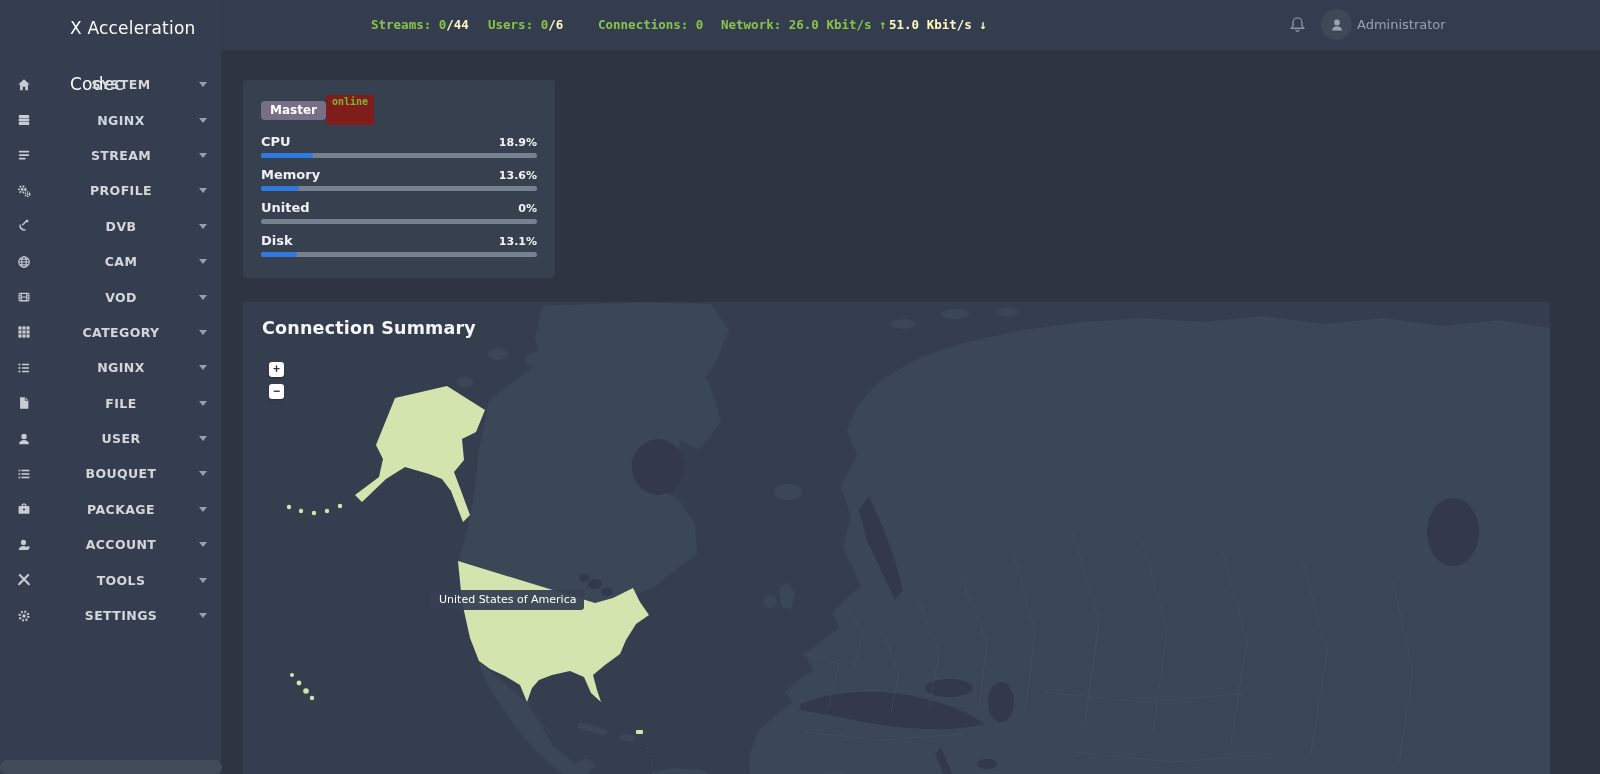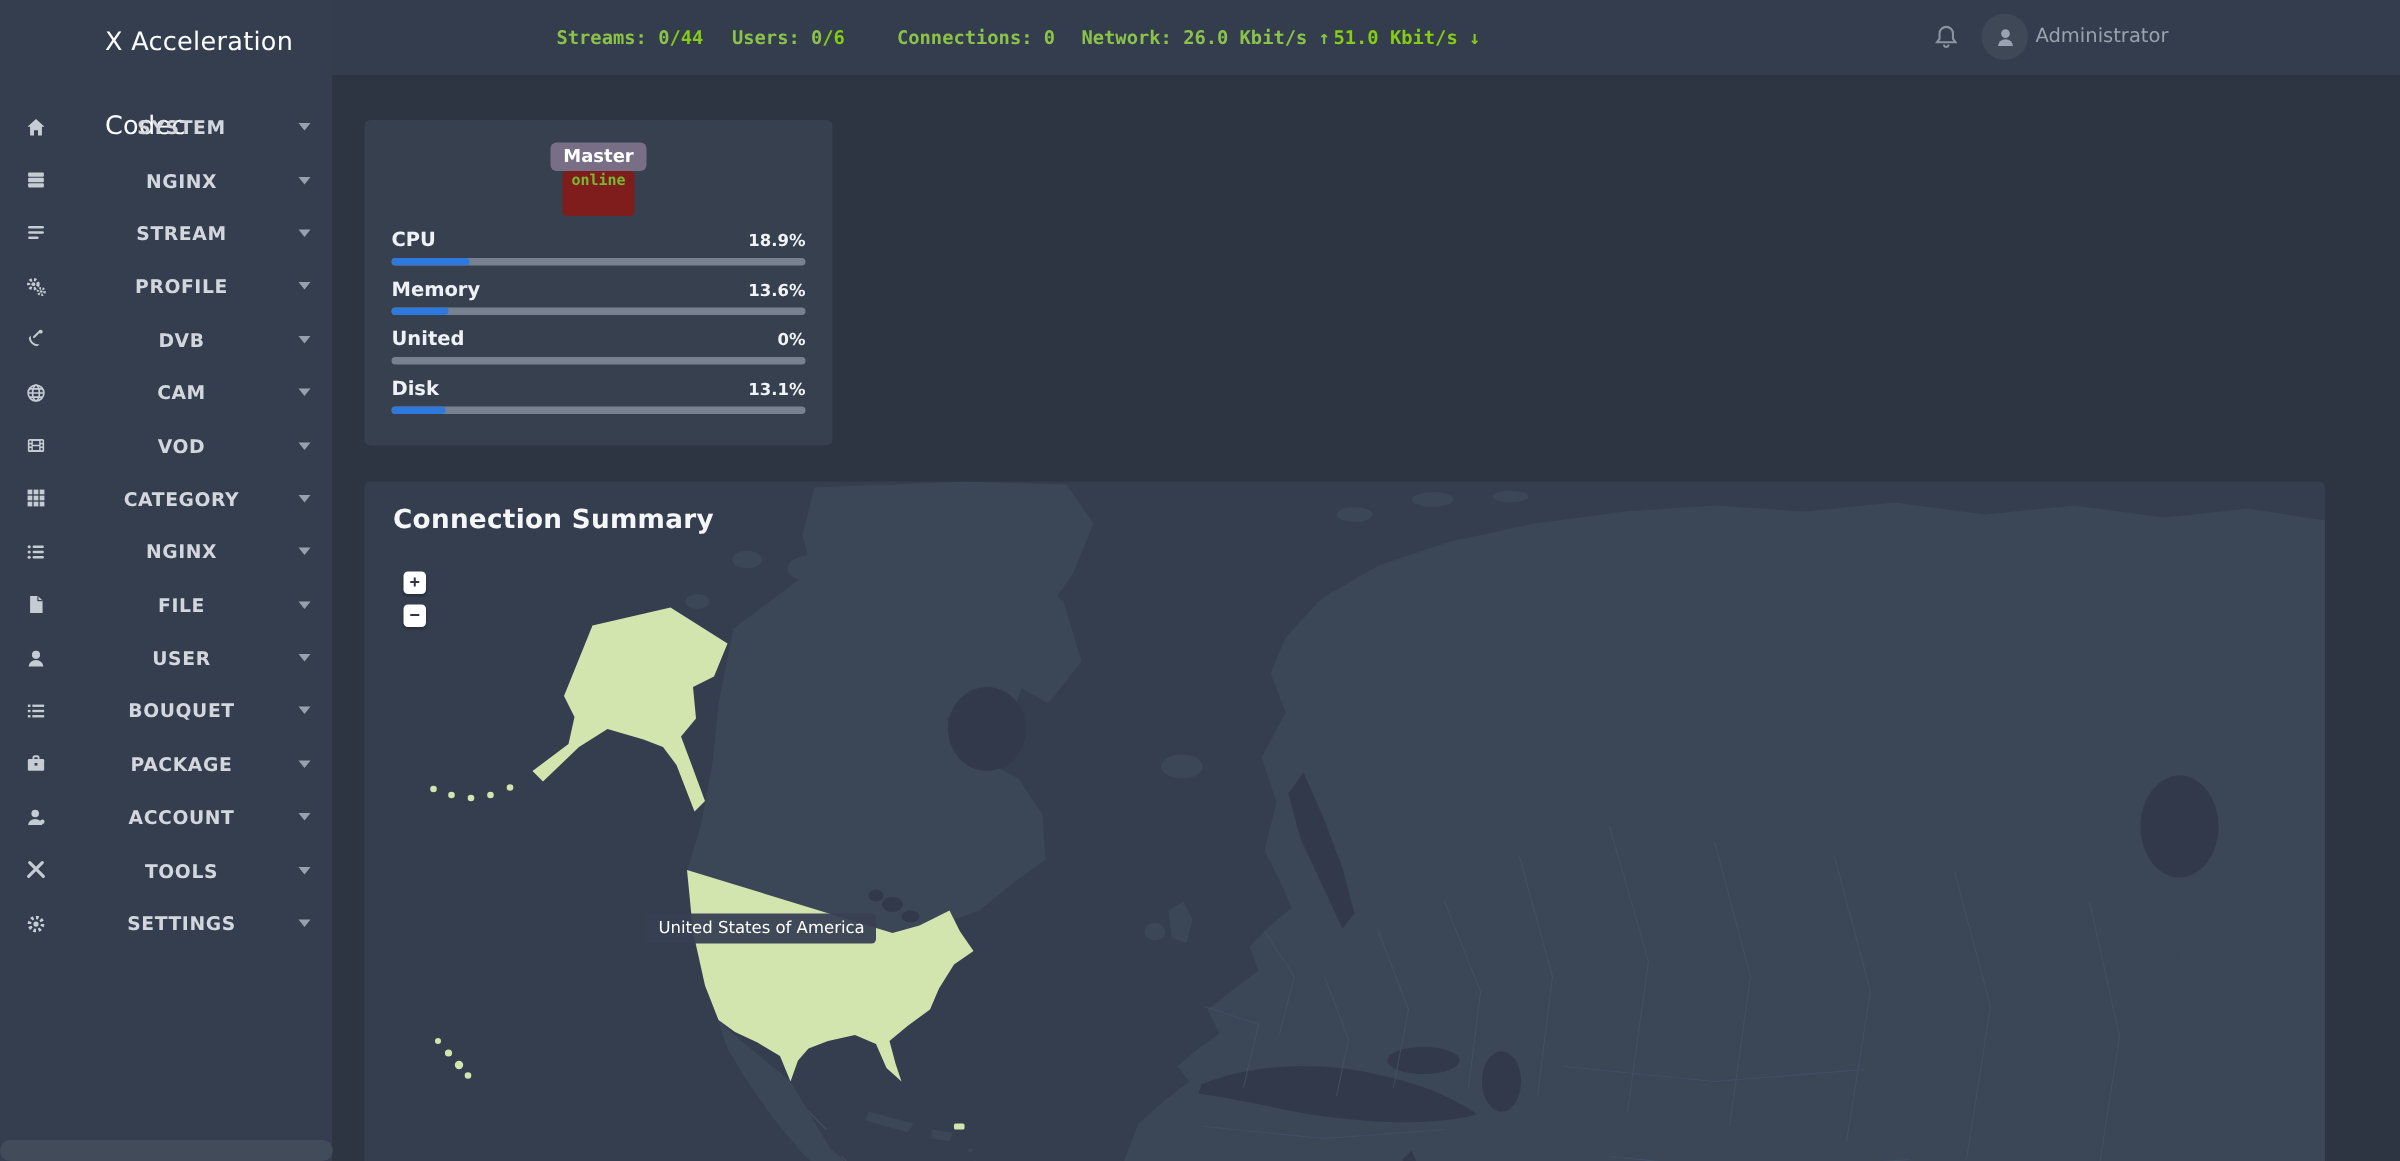--- a/index.html
+++ b/index.html
@@ -12,33 +12,33 @@
   .nav { padding-top:11px; }
   .nav-item { display:flex; align-items:center; height:35.4px; padding:0 14px 0 15px; cursor:pointer; color:#d3d7dd; }
   .nav-icon { width:17px; height:16px; margin-right:11px; color:#c6ccd4; display:flex; align-items:center; justify-content:center; flex:none; }
   .nav-icon svg { width:14px; height:14px; }
   .nav-label { font-size:12.5px; font-weight:600; letter-spacing:.4px; flex:1;text-align:center; }
   .caret { width:0; height:0; border-left:4px solid transparent; border-right:4px solid transparent; border-top:5px solid #97a0ac; }
 
   
   .topbar { position:fixed; left:221px; right:0; top:0; height:50px; background:#343d4d; z-index:20; font-family:"DejaVu Sans Mono","Liberation Mono",monospace; }
   .stat { position:absolute; top:0; line-height:50px; font-size:12.5px; font-weight:bold; white-space:nowrap; }
-  .g { color:#8bc34a; } .b { color:#84cc16; }
+  .g { color:#8bc34a; } .b { color:#fef9c3; }
   .stat-streams { left:150px; } .stat-users { left:267px; } .stat-connections { left:377px; }
   .stat-network { left:500px; } .stat-network-down { left:668px; }
   .bell { position:absolute; left:1068px; top:16px; width:17px; height:19px; }
   .avatar { position:absolute; left:1100px; top:9px; width:31px; height:31px; border-radius:50%; background:#3e4857; display:flex; align-items:center; justify-content:center; }
   .avatar svg { width:16px; height:16px; }
   .admin-name { position:absolute; left:1136px; top:0; line-height:50px; font-family:"DejaVu Sans","Liberation Sans",sans-serif; font-size:13px; color:#99a2ae; }
 
   
   .main { margin-left:221px; padding-top:50px; }
 
   .master-card { margin:30px 0 0 22px; width:312px; background:#36404f; border-radius:4px; padding:15px 18px 12px; }
-  .badge-row { display:flex; align-items:center; margin-bottom:9px;flex-direction:column; }
+  .badge-row { display:flex; align-items:center; margin-bottom:9px; }
   .badge-master { background:#786f87; color:#fff; font-size:12px; font-weight:bold; padding:2px 9px 3px; border-radius:4px; }
   .badge-online { background:#7f1d1d; color:#77ba2d; font-family:"DejaVu Sans Mono","Liberation Mono",monospace; font-size:10px; font-weight:bold; padding:1px 6px 18px; border-radius:3px; }
   .metric { margin-bottom:9px; }
   .metric-line { display:flex; justify-content:space-between; align-items:baseline;text-align:right; }
   .metric-label { color:#eef1f5; font-size:13px; font-weight:bold; }
   .metric-value { color:#f1f4f7; font-size:11px; font-weight:bold; }
   .track { margin-top:4px; height:5px; background:#78818f; border-radius:3px; overflow:hidden; }
   .fill { height:100%; background:#2e79de; border-radius:3px; }
 
   .panel { position:relative; margin:24px 0 0 22px; width:1307px; height:560px; background:#353e4e; border-radius:4px; overflow:hidden; }

